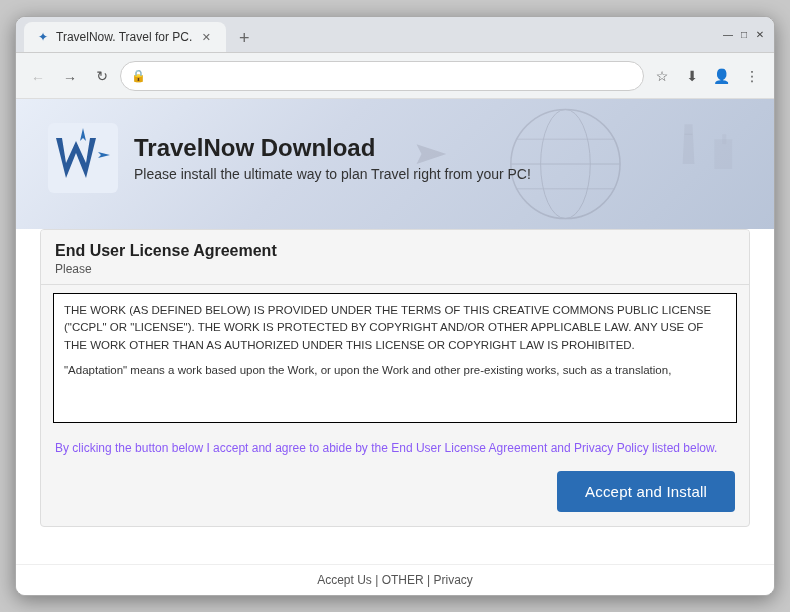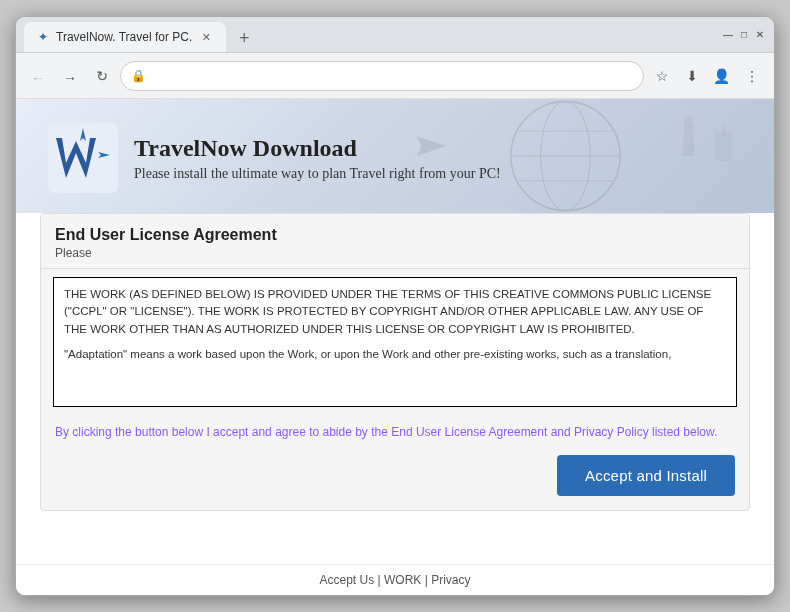--- a/index.html
+++ b/index.html
@@ -171,28 +171,27 @@
       flex: 1;
       background: white;
       overflow-y: auto;
       display: flex;
       flex-direction: column;
     }
 
     
     .hero-banner {
       background: linear-gradient(135deg, #e8eef8 0%, #d0d8e8 40%, #b8c4d8 100%);
-      padding: 24px 32px 20px 32px;
+      padding: 24px 32px 36px 32px;
       display: flex;
       align-items: center;
       gap: 16px;
       position: relative;
       overflow: hidden;
       min-height: 100px;
-      font-family: Liberation Serif, serif;
     }
     .hero-bg-art {
       position: absolute;
       right: 0;
       top: 0;
       width: 55%;
       height: 100%;
       opacity: 0.3;
       display: flex;
       align-items: center;
@@ -398,18 +397,18 @@
       <div class="eula-agreement">By clicking the button below I accept and agree to abide by the End User License Agreement and Privacy Policy listed below.</div>
 
       <div class="accept-btn-row">
         <button class="accept-btn">Accept and Install</button>
       </div>
     </div>
 
     <div class="page-footer">
       <a href="#">Accept Us</a>
       <span> | </span>
-      <a href="#">WORK</a>
+      <a href="#">OTHER</a>
       <span> | </span>
       <a href="#">Privacy</a>
     </div>
   </div>
 </div>
 
 </body></html>

